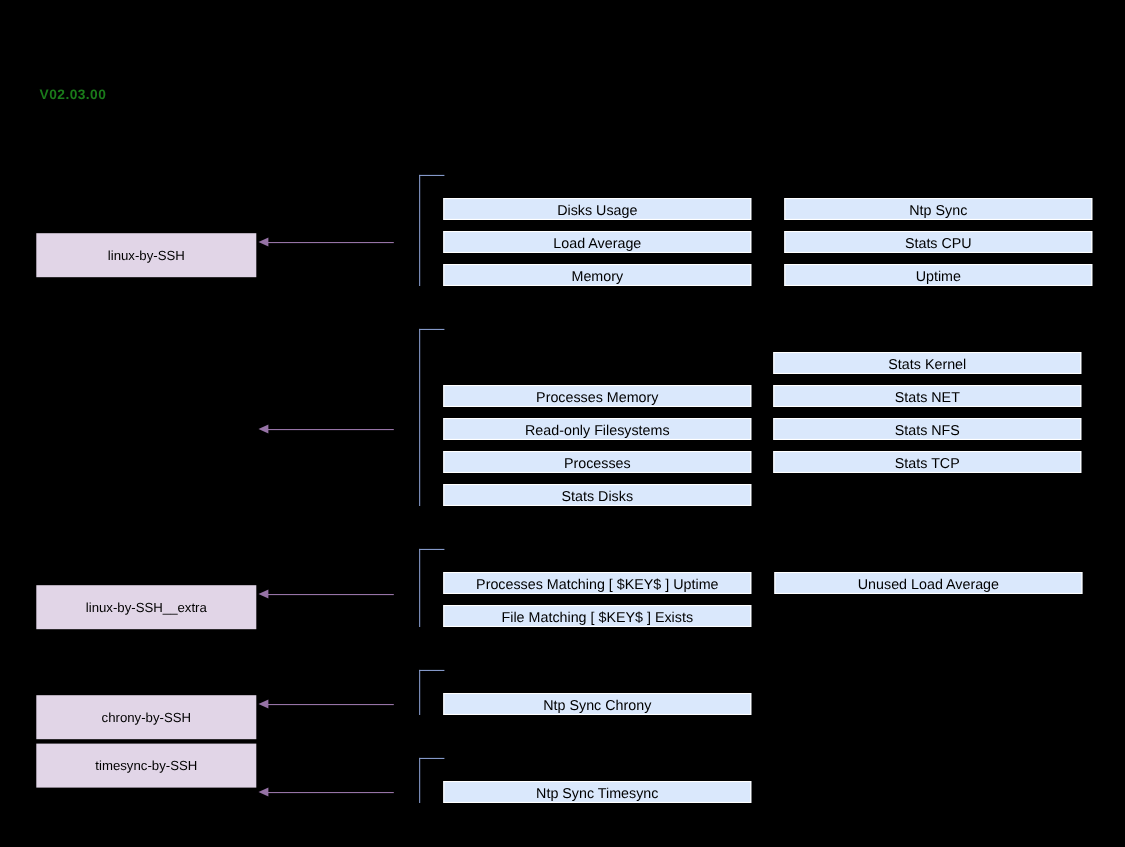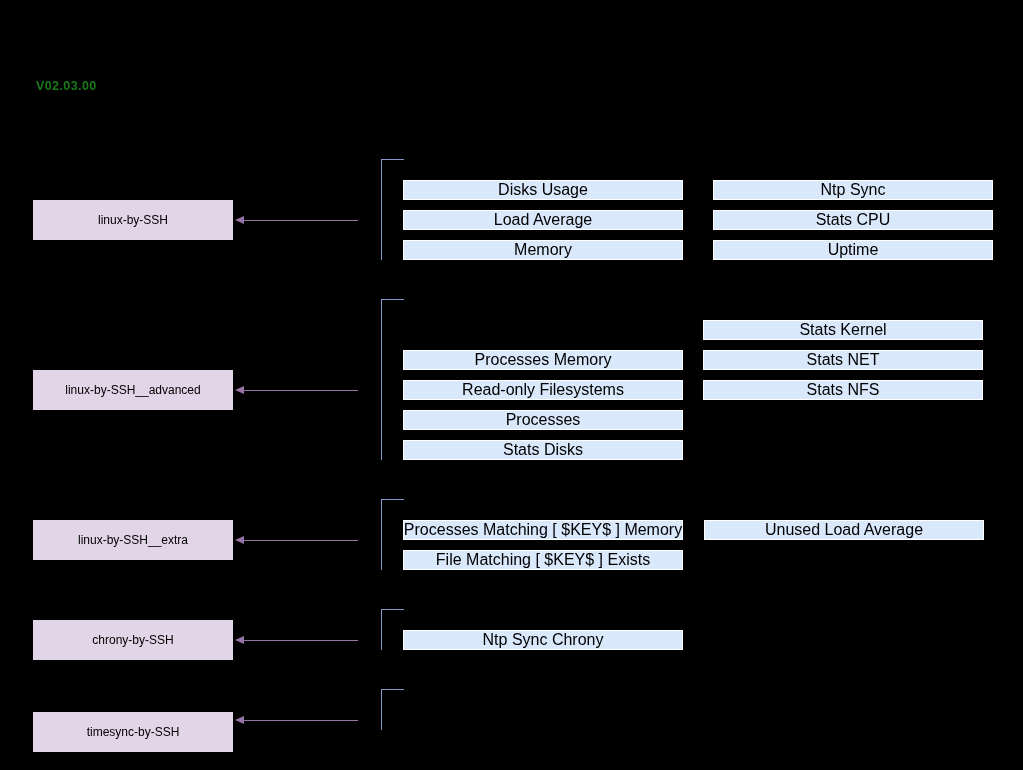--- a/index.html
+++ b/index.html
@@ -11,26 +11,27 @@
     position:absolute;left:36px;top:79px;
     font-size:12.5px;font-weight:700;letter-spacing:.4px;
     color:var(--version-green,#1a7a1a);
   }
   .group{position:absolute;left:0;top:0;width:100%;height:100%;}
   .template-box{
     position:absolute;left:33px;width:200px;height:40px;
     display:flex;align-items:center;justify-content:center;
     font-size:12px;color:#000;
     background:var(--template-box-fill,#e1d5e7);
+    margin-top:12px;
   }
   .check-box{
     position:absolute;width:280px;height:20px;box-sizing:border-box;
     border:1px solid var(--check-box-border,#ffffff);
     display:flex;align-items:center;justify-content:center;
-    font-size:16px;color:#000;white-space:nowrap;
+    font-size:13px;color:#000;white-space:nowrap;
     background:var(--check-box-fill,#dae8fc);
   }
   .arrow-line{position:absolute;height:1px;background:var(--arrow-line,#9673a6);}
   .arrow-head{
     position:absolute;width:0;height:0;
     border-top:4px solid transparent;border-bottom:4px solid transparent;
     border-right:9px solid var(--arrow-line,#9673a6);
   }
   .bracket{
     position:absolute;box-sizing:border-box;
@@ -51,50 +52,51 @@
       <div class="bracket" style="left: 381px; top: 159px; width: 23px; height: 101px;"></div>
       <div class="check-box" style="left: 403px; top: 180px;">Disks Usage</div>
       <div class="check-box" style="left: 403px; top: 210px;">Load Average</div>
       <div class="check-box" style="left: 403px; top: 240px;">Memory</div>
       <div class="check-box" style="left: 713px; top: 180px;">Ntp Sync</div>
       <div class="check-box" style="left: 713px; top: 210px;">Stats CPU</div>
       <div class="check-box" style="left: 713px; top: 240px;">Uptime</div>
     </section>
 
   <section class="group">
-    <div class="template-box" style="top: 370px;">linux-by-SSH__advanced</div>
   <div class="arrow-line" style="left: 243px; top: 390px; width: 115px;"></div>
       <div class="arrow-head" style="left: 235px; top: 386px;"></div>
       <div class="bracket" style="left: 381px; top: 299px; width: 23px; height: 161px;"></div>
       <div class="check-box" style="left: 403px; top: 350px;">Processes Memory</div>
       <div class="check-box" style="left: 403px; top: 380px;">Read-only Filesystems</div>
       <div class="check-box" style="left: 403px; top: 410px;">Processes</div>
       <div class="check-box" style="left: 403px; top: 440px;">Stats Disks</div>
       <div class="check-box" style="left: 703px; top: 320px;">Stats Kernel</div>
       <div class="check-box" style="left: 703px; top: 350px;">Stats NET</div>
       <div class="check-box" style="left: 703px; top: 380px;">Stats NFS</div>
+      <div class="check-box" style="left: 703px; top: 410px;">Stats TCP</div>
     </section>
 
   <section class="group">
     <div class="template-box" style="top: 520px;">linux-by-SSH__extra</div>
   <div class="arrow-line" style="left: 243px; top: 540px; width: 115px;"></div>
       <div class="arrow-head" style="left: 235px; top: 536px;"></div>
       <div class="bracket" style="left: 381px; top: 499px; width: 23px; height: 71px;"></div>
-      <div class="check-box" style="left: 403px; top: 520px;">Processes Matching [ $KEY$ ] Memory</div>
+      <div class="check-box" style="left: 403px; top: 520px;">Processes Matching [ $KEY$ ] Uptime</div>
       <div class="check-box" style="left: 403px; top: 550px;">File Matching [ $KEY$ ] Exists</div>
       <div class="check-box" style="left: 704px; top: 520px;">Unused Load Average</div>
     </section>
 
   <section class="group">
     <div class="template-box" style="top: 620px;">chrony-by-SSH</div>
   <div class="arrow-line" style="left: 243px; top: 640px; width: 115px;"></div>
       <div class="arrow-head" style="left: 235px; top: 636px;"></div>
       <div class="bracket" style="left: 381px; top: 609px; width: 23px; height: 41px;"></div>
       <div class="check-box" style="left: 403px; top: 630px;">Ntp Sync Chrony</div>
     </section>
 
   <section class="group">
-    <div class="template-box" style="top: 712px;">timesync-by-SSH</div>
+    <div class="template-box" style="top: 664px;">timesync-by-SSH</div>
   <div class="arrow-line" style="left: 243px; top: 720px; width: 115px;"></div>
       <div class="arrow-head" style="left: 235px; top: 716px;"></div>
       <div class="bracket" style="left: 381px; top: 689px; width: 23px; height: 41px;"></div>
+      <div class="check-box" style="left: 403px; top: 710px;">Ntp Sync Timesync</div>
     </section>
 </div>
 
 </body></html>

